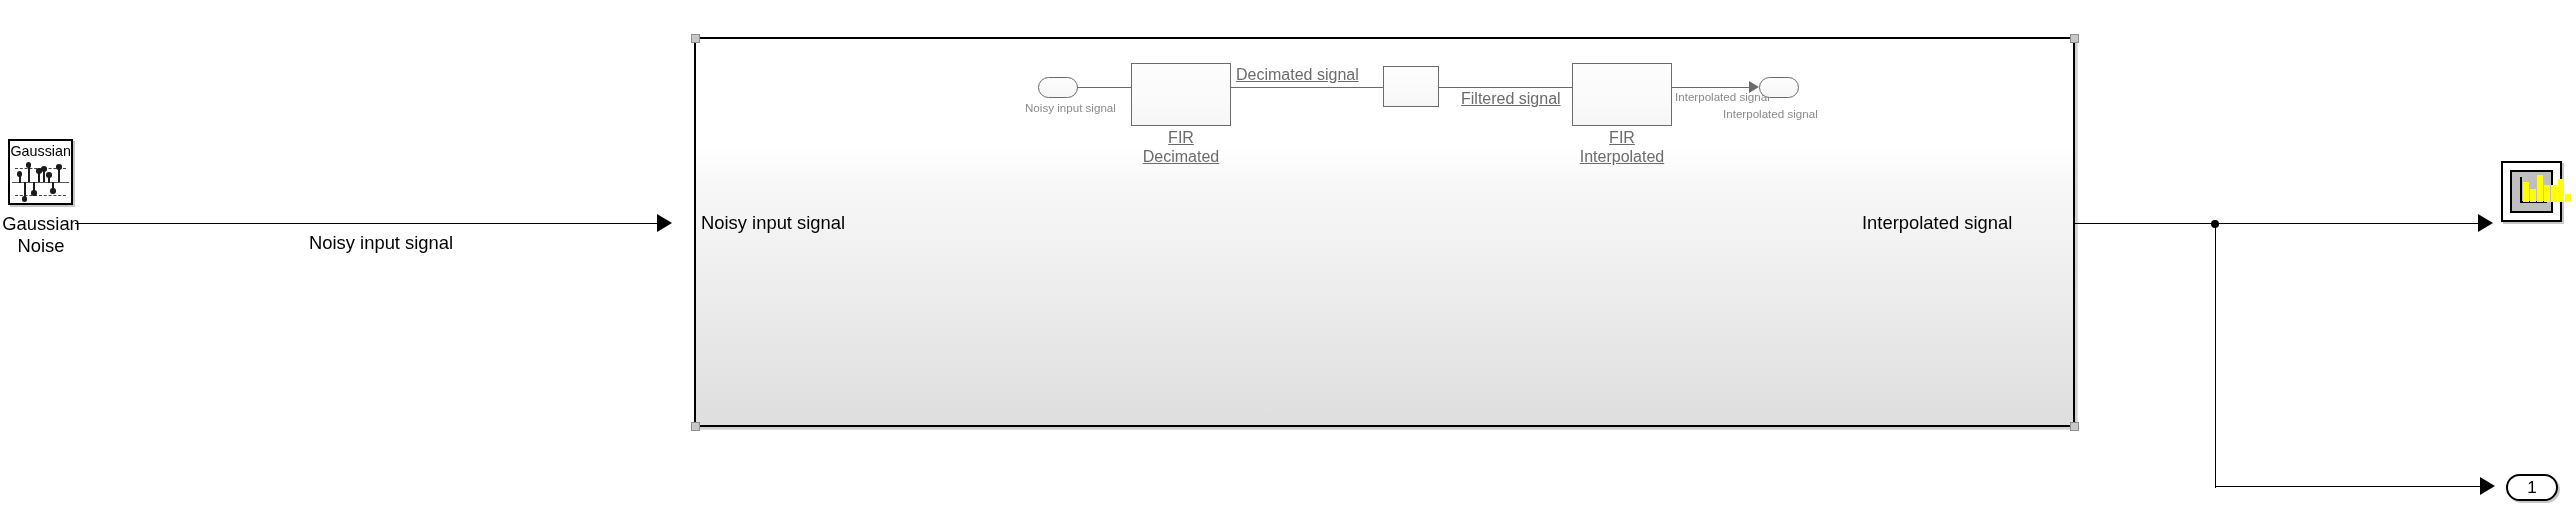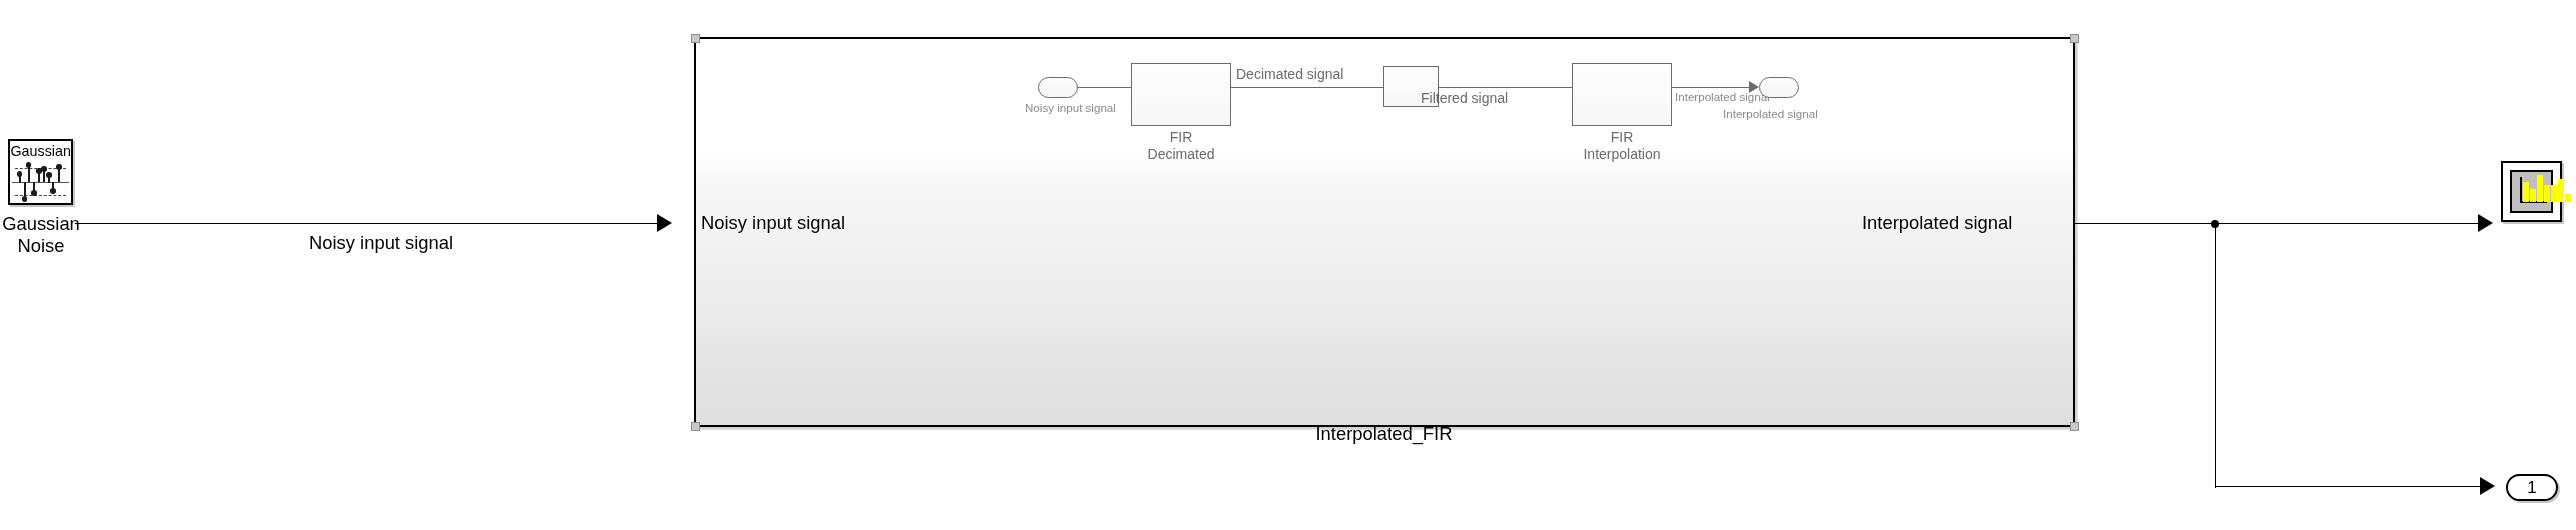--- a/index.html
+++ b/index.html
@@ -59,22 +59,23 @@
     font-size: 18.4px;
     line-height: 1.18;
   }
   .label.centered { text-align: center; }
   .label.faded {
     color: #8a8a8a;
     font-size: 11.6px;
   }
   .label.inner {
     color: #6b6b6b;
-    font-size: 14px;
+    font-size: 16px;
     text-align: center;
+    text-decoration: underline;
   }
 
   
   #gaussian-block {
     position: absolute;
     left: 8.2px; top: 139px;
     width: 65px; height: 66px;
     background: #ffffff;
     border: 2px solid #000000;
     box-shadow: 2px 2px 0 rgba(0,0,0,0.22);
@@ -268,45 +269,44 @@
     </div>
 
     <div class="wire-h thin" style="left:535px; top:48px; width:154px;"></div>
     <div class="arrow-head small" style="left:688px; top:42px;"></div>
     <div class="label inner" style="left:540px; top:27px; width:137px; text-align:left;">Decimated signal</div>
 
     <div class="inner-block" style="left:687px; top:27px; width:56px; height:41px;"></div>
 
     <div class="wire-h thin" style="left:743px; top:48px; width:137px;"></div>
     <div class="arrow-head small" style="left:878px; top:42px;"></div>
-    <div class="label inner" style="left:725px; top:51px; width:123px; text-align:left;">Filtered signal</div>
+    <div class="label inner" style="left:765px; top:51px; width:123px; text-align:left;">Filtered signal</div>
 
     <div class="inner-block" style="left:876px; top:24px; width:100px; height:63px;"></div>
     <div class="label inner" style="left:876px; top:90px; width:100px;">
       <div>FIR</div>
-      <div>Interpolation</div>
+      <div>Interpolated</div>
     </div>
 
     <div class="wire-h thin" style="left:976px; top:48px; width:78px;"></div>
     <div class="arrow-head small" style="left:1053px; top:42px;"></div>
     <div class="label faded" style="left:979px; top:51px;">Interpolated signal</div>
 
     <div class="port-round" style="left:1063px; top:38px; width:40px; height:20.5px;"></div>
     <div class="label faded" style="left:1027px; top:68px;">Interpolated signal</div>
 
     <div class="sel-handle" style="left:-5.5px;   top:-5.5px;"></div>
     <div class="sel-handle" style="right:-5.5px;  top:-5.5px;"></div>
     <div class="sel-handle" style="left:-5.5px;   bottom:-5.5px;"></div>
     <div class="sel-handle" style="right:-5.5px;  bottom:-5.5px;"></div>
   </div>
 
   <div class="label" style="left:701px; top:212px;">Noisy input signal</div>
   <div class="label" style="left:1862px; top:212px;">Interpolated signal</div>
 
-  <div class="label centered" style="left:1172px; top:423px; width:424px;">Interpolated_FIR</div>
 
   <div class="wire-h" style="left:2074px; top:223px; width:406px;"></div>
   <div class="arrow-head" style="left:2478px; top:214px;"></div>
 
   <div class="junction-dot" style="left:2211px; top:220px;"></div>
 
   <div class="wire-v" style="left:2215px; top:224px; height:264px;"></div>
   <div class="wire-h" style="left:2215px; top:486px; width:266px;"></div>
   <div class="arrow-head" style="left:2480px; top:477px;"></div>
 

